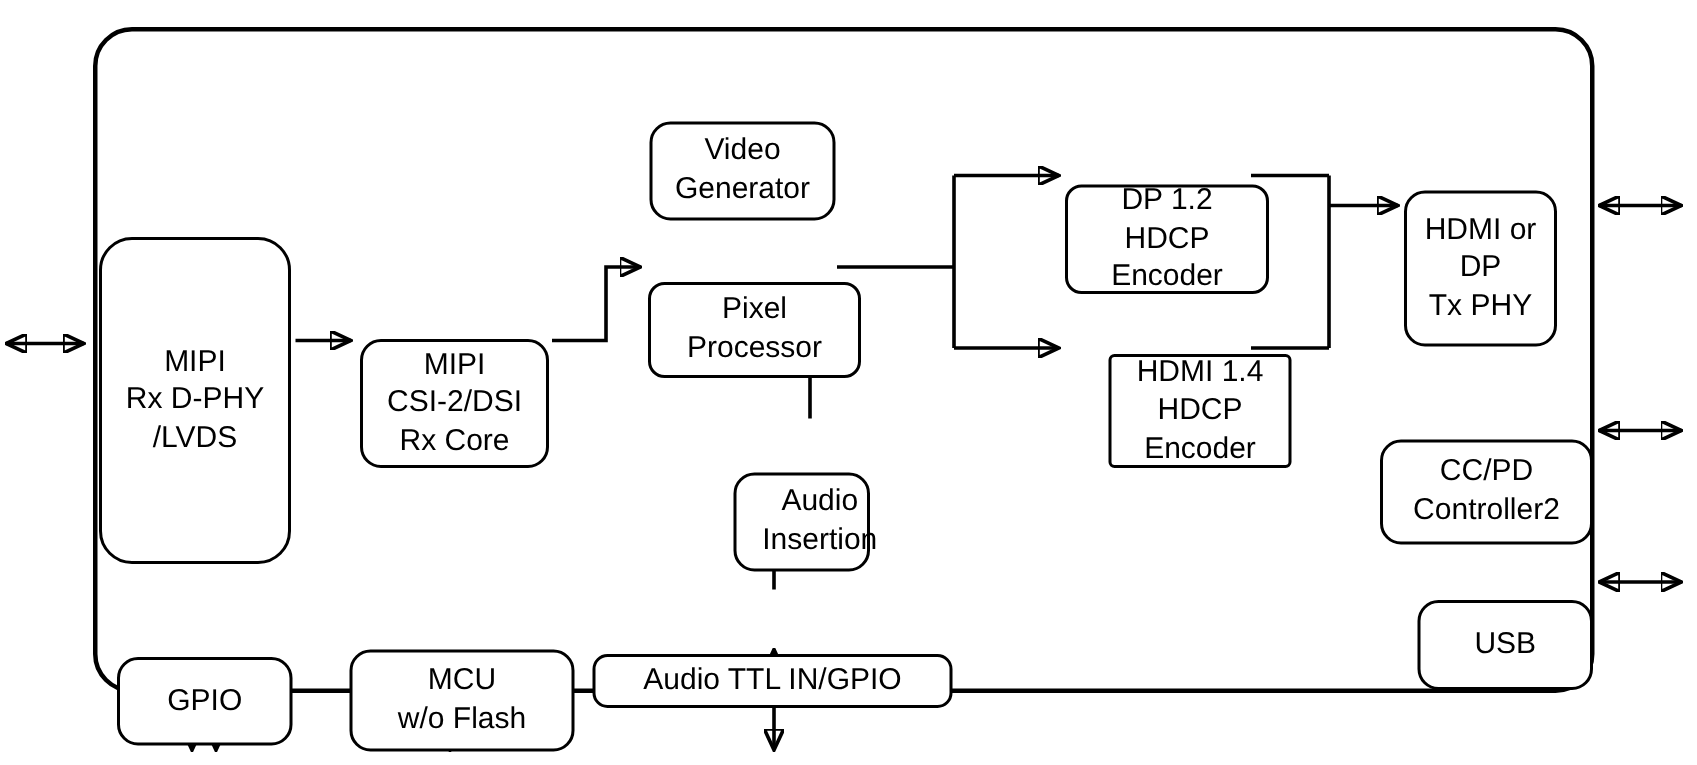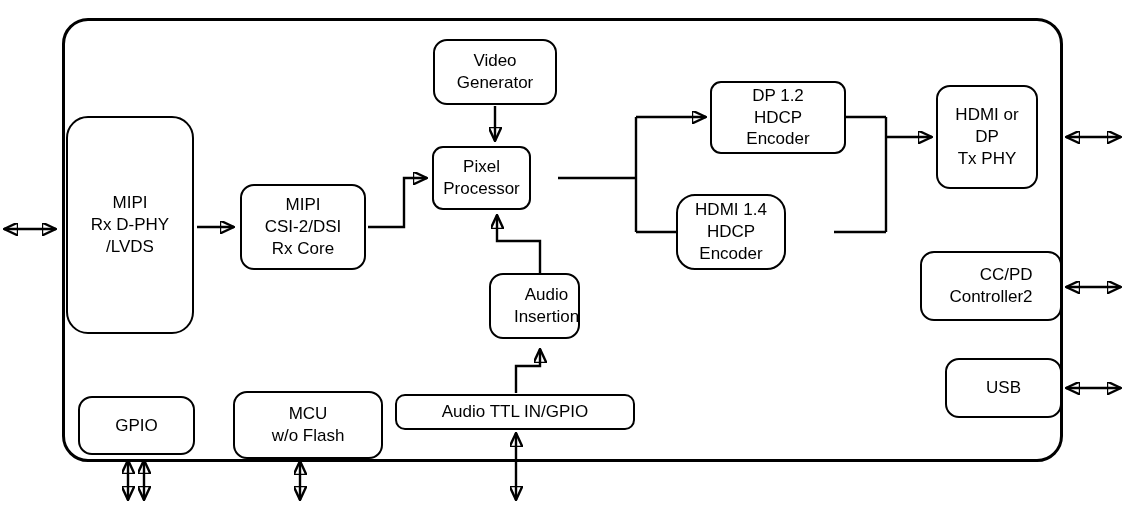--- a/index.html
+++ b/index.html
@@ -33,34 +33,35 @@
     position: absolute;
     box-sizing: border-box;
     background: #ffffff;
     border: 2.5px solid #000;
     border-radius: 14px;
     display: flex;
     align-items: center;
     justify-content: center;
     text-align: center;
     white-space: pre-line;
-    font-size: 17px;
+    font-size: 20px;
     line-height: 1.28;
     color: #000;
+    margin-top: 42px;
   }
   .b-mipi-rx   { left:66px;  top:116px; width:128px; height:218px; border-radius:22px; }
   .b-csi       { left:240px; top:184px; width:126px; height:86px; }
   .b-vgen      { left:433px; top:39px;  width:124px; height:66px; }
-  .b-pixel     { left:432px; top:146px; width:99px; height:64px; border-radius:11px; }
+  .b-pixel     { left:432px; top:146px; width:142px; height:64px; border-radius:11px; }
   .b-audioins  { left:489px; top:273px; width:91px; height:66px;padding-left:24px; }
   .b-audiottl  { left:395px; top:394px; width:240px; height:36px; border-radius:10px; }
   .b-dp12      { left:710px; top:81px;  width:136px; height:73px; border-radius:11px; }
-  .b-hdmi14    { left:676px; top:194px; width:110px; height:76px; border-radius:19px; }
+  .b-hdmi14    { left:739px; top:194px; width:122px; height:76px; border-radius:4px; }
   .b-txphy     { left:936px; top:85px;  width:102px; height:104px; }
-  .b-ccpd      { left:920px; top:251px; width:142px; height:70px;text-align:right; }
+  .b-ccpd      { left:920px; top:251px; width:142px; height:70px; }
   .b-usb       { left:945px; top:358px; width:117px; height:60px; }
   .b-gpio      { left:78px;  top:396px; width:117px; height:59px; }
   .b-mcu       { left:233px; top:391px; width:150px; height:68px; }
   .connectors path {
     stroke: #000;
     stroke-width: 2.4;
     fill: none;
   }
 </style>
 </head>

